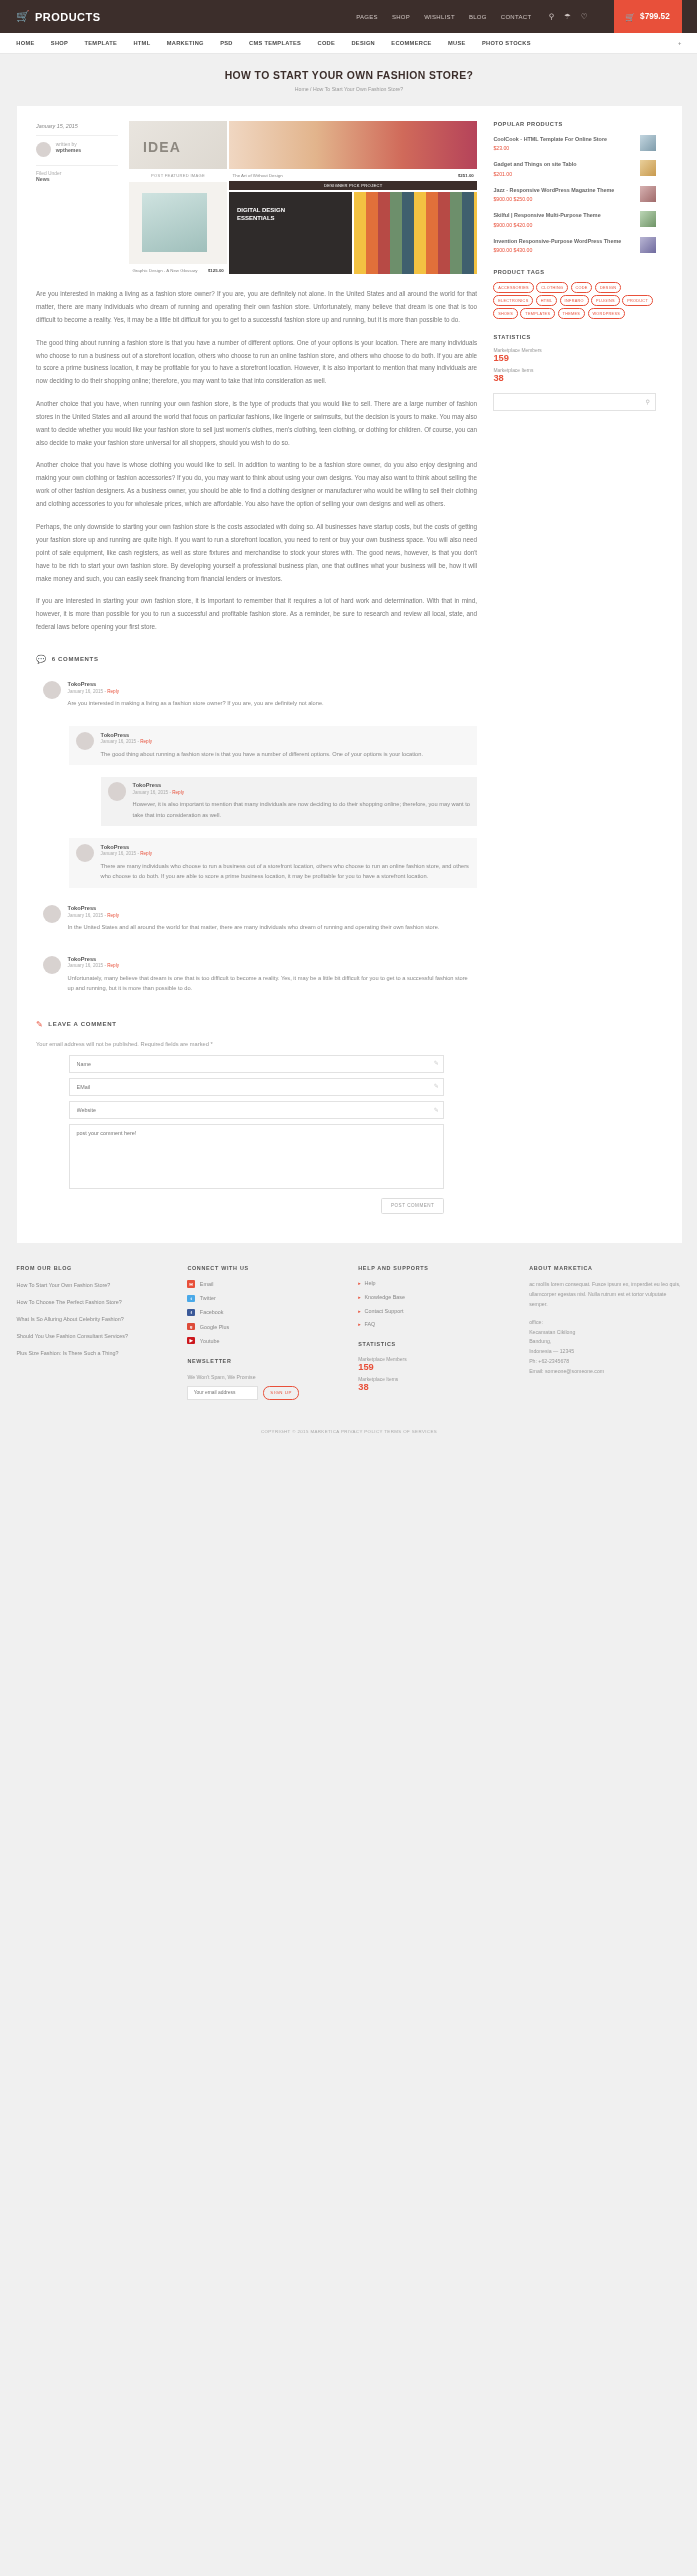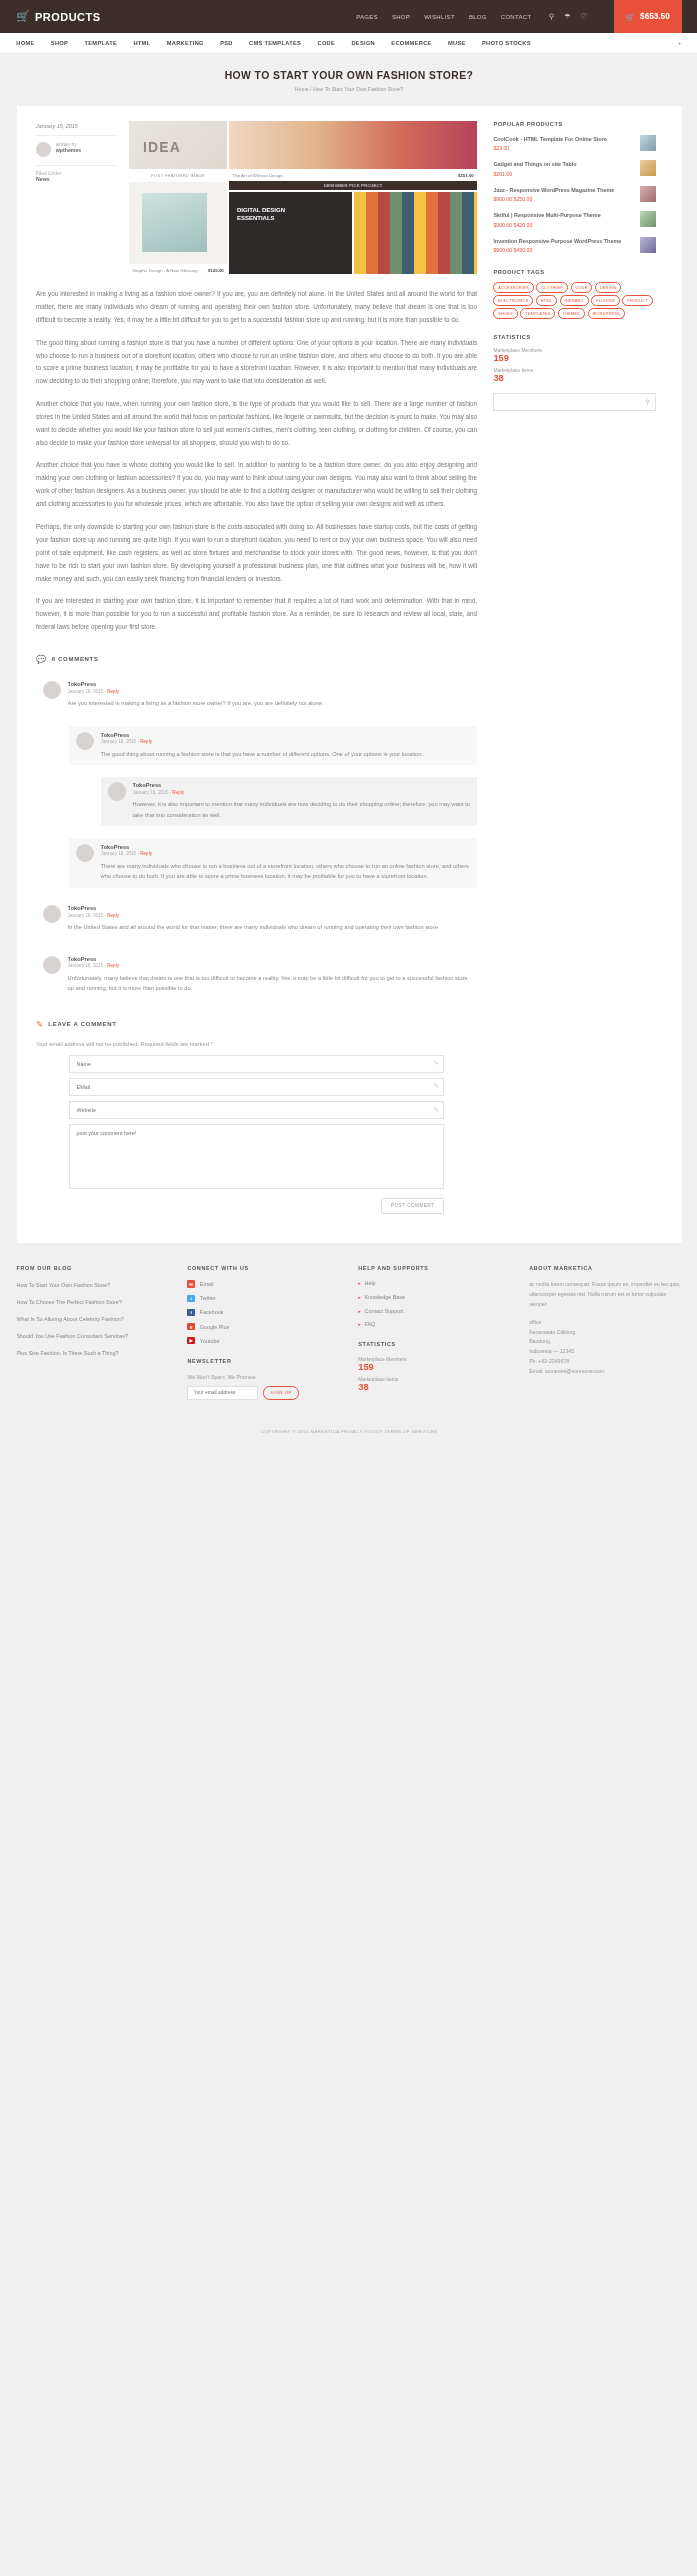--- a/index.html
+++ b/index.html
@@ -156,21 +156,21 @@
     <a>WISHLIST</a>
     <a>BLOG</a>
     <a>CONTACT</a>
     <div class="icons">
       <span>⚲</span>
       <span>☂</span>
       <span>♡</span>
     </div>
     <div class="cart">
       <span>🛒</span>
-      <span>$653.50</span>
+      <span>$799.52</span>
     </div>
   </div>
 </div>
 
 <div class="mainnav">
   <a>HOME</a>
   <a>SHOP</a>
   <a>TEMPLATE</a>
   <a>HTML</a>
   <a>MARKETING</a>

